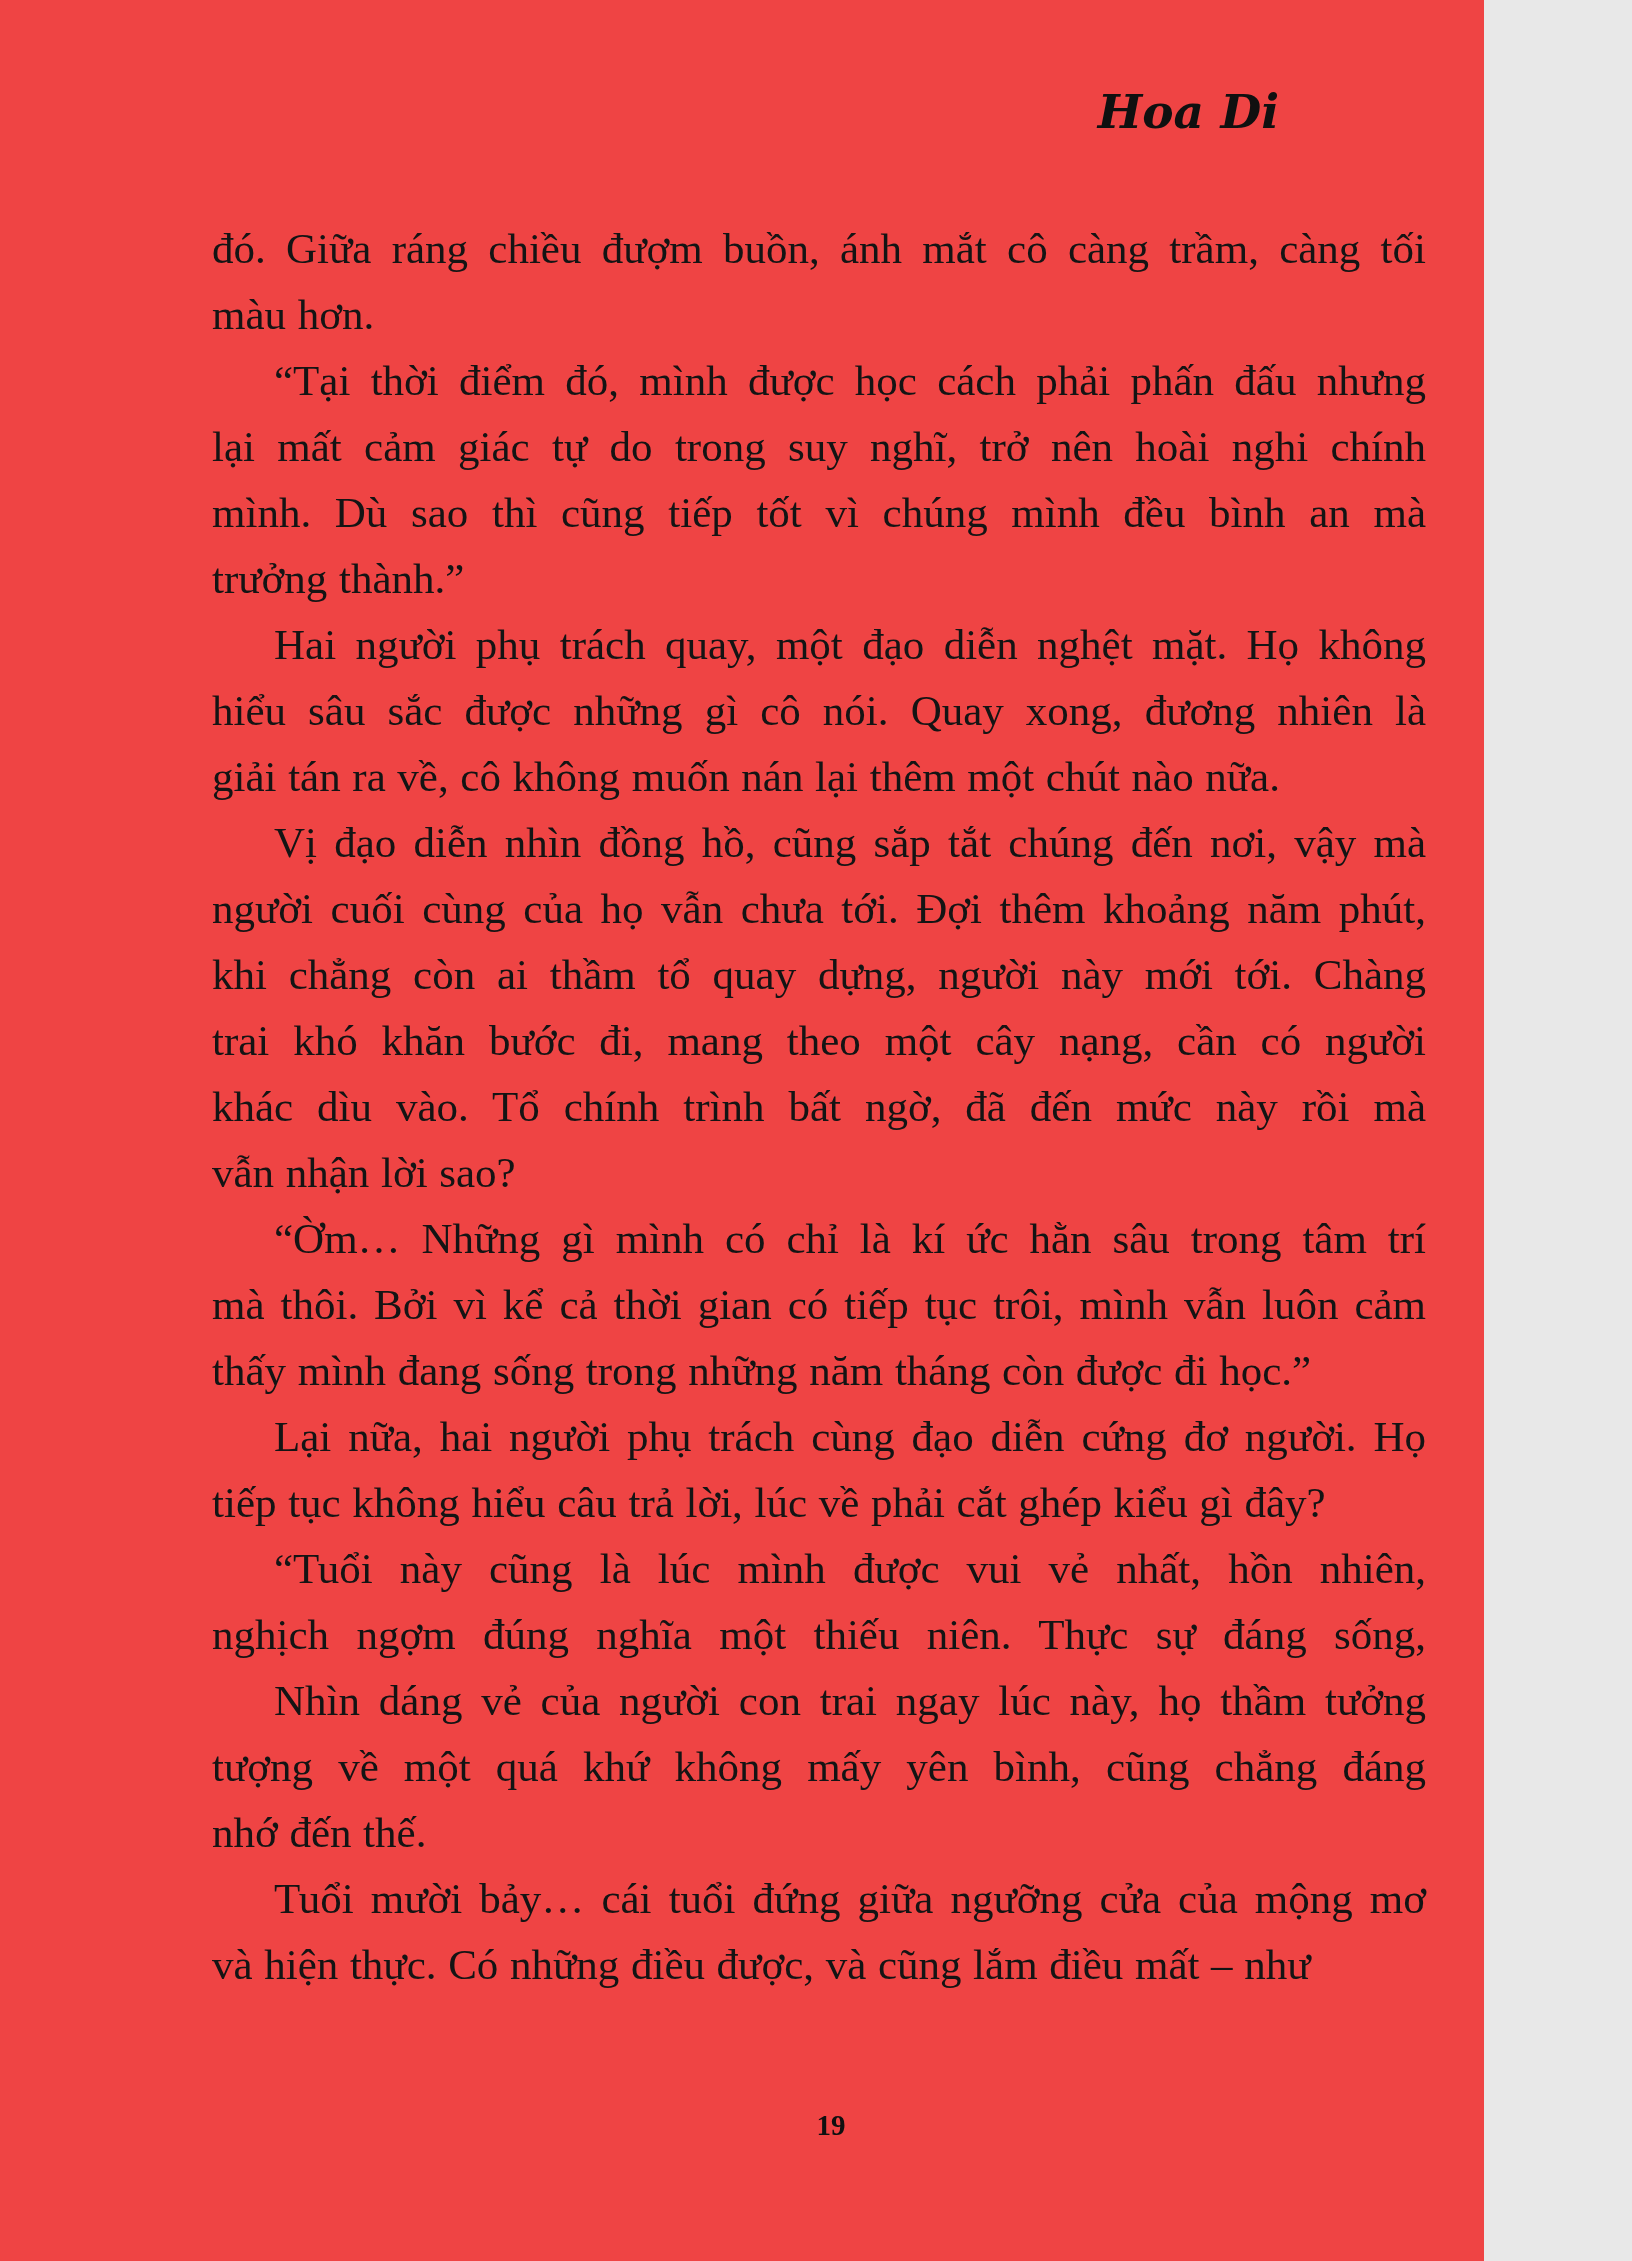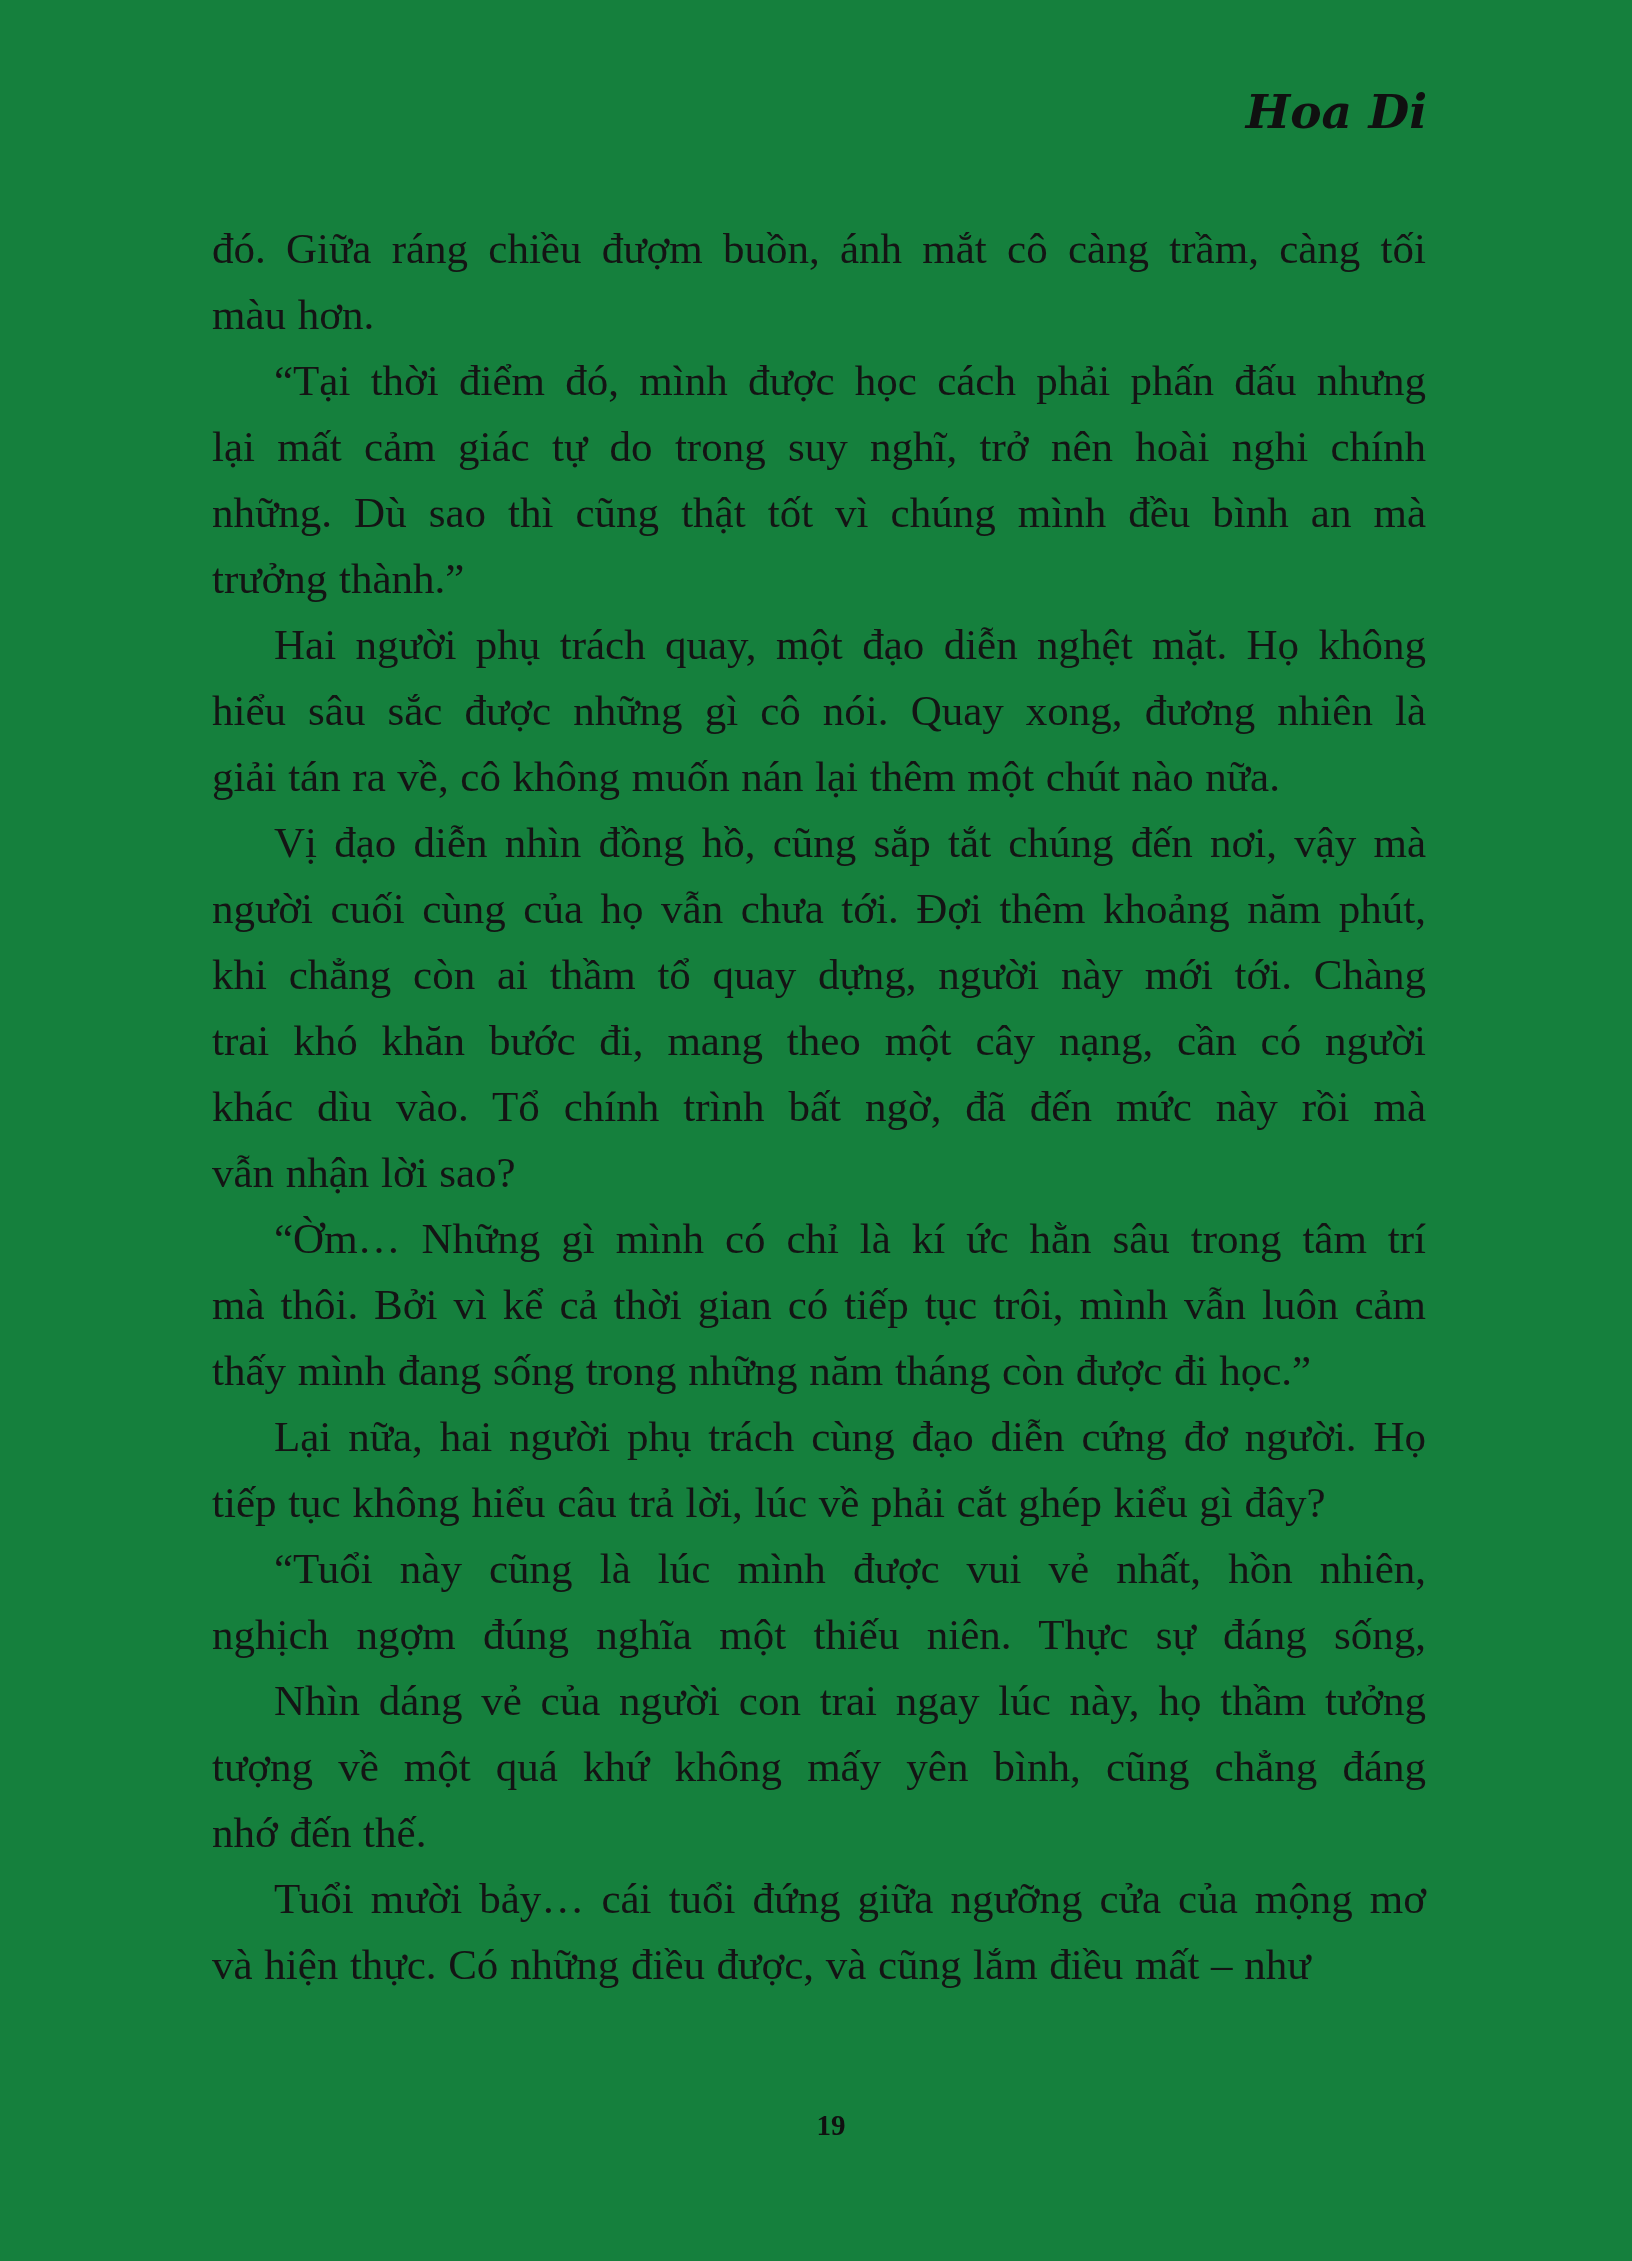--- a/index.html
+++ b/index.html
@@ -3,23 +3,23 @@
 <meta charset="utf-8">
 <meta name="viewport" content="width=3496">
 <style>
   html, body {
     margin: 0;
     padding: 0;
     background: #e8e8e8;
   }
   .page {
     position: relative;
-    width: 1632px;
+    width: 1484px;
     height: 2261px;
-    background: #15803d;
+    background: #ef4444;
     color: #141414;
     font-family: "Liberation Serif", serif;
     overflow: hidden;
   }
   .running-head {
     position: absolute;
     top: 86px;
     left: 212px;
     right: 205px;
     text-align: right;
@@ -76,21 +76,21 @@
   <div class="running-head">Hoa Di</div>
 
   <div class="text-body">
       <div class="para">
         <div class="line">đó. Giữa ráng chiều đượm buồn, ánh mắt cô càng trầm, càng tối</div>
         <div class="line last">màu hơn.</div>
       </div>
       <div class="para">
         <div class="line indent">“Tại thời điểm đó, mình được học cách phải phấn đấu nhưng</div>
         <div class="line">lại mất cảm giác tự do trong suy nghĩ, trở nên hoài nghi chính</div>
-        <div class="line">những. Dù sao thì cũng thật tốt vì chúng mình đều bình an mà</div>
+        <div class="line">mình. Dù sao thì cũng tiếp tốt vì chúng mình đều bình an mà</div>
         <div class="line last">trưởng thành.”</div>
       </div>
       <div class="para">
         <div class="line indent">Hai người phụ trách quay, một đạo diễn nghệt mặt. Họ không</div>
         <div class="line">hiểu sâu sắc được những gì cô nói. Quay xong, đương nhiên là</div>
         <div class="line last">giải tán ra về, cô không muốn nán lại thêm một chút nào nữa.</div>
       </div>
       <div class="para">
         <div class="line indent">Vị đạo diễn nhìn đồng hồ, cũng sắp tắt chúng đến nơi, vậy mà</div>
         <div class="line">người cuối cùng của họ vẫn chưa tới. Đợi thêm khoảng năm phút,</div>

